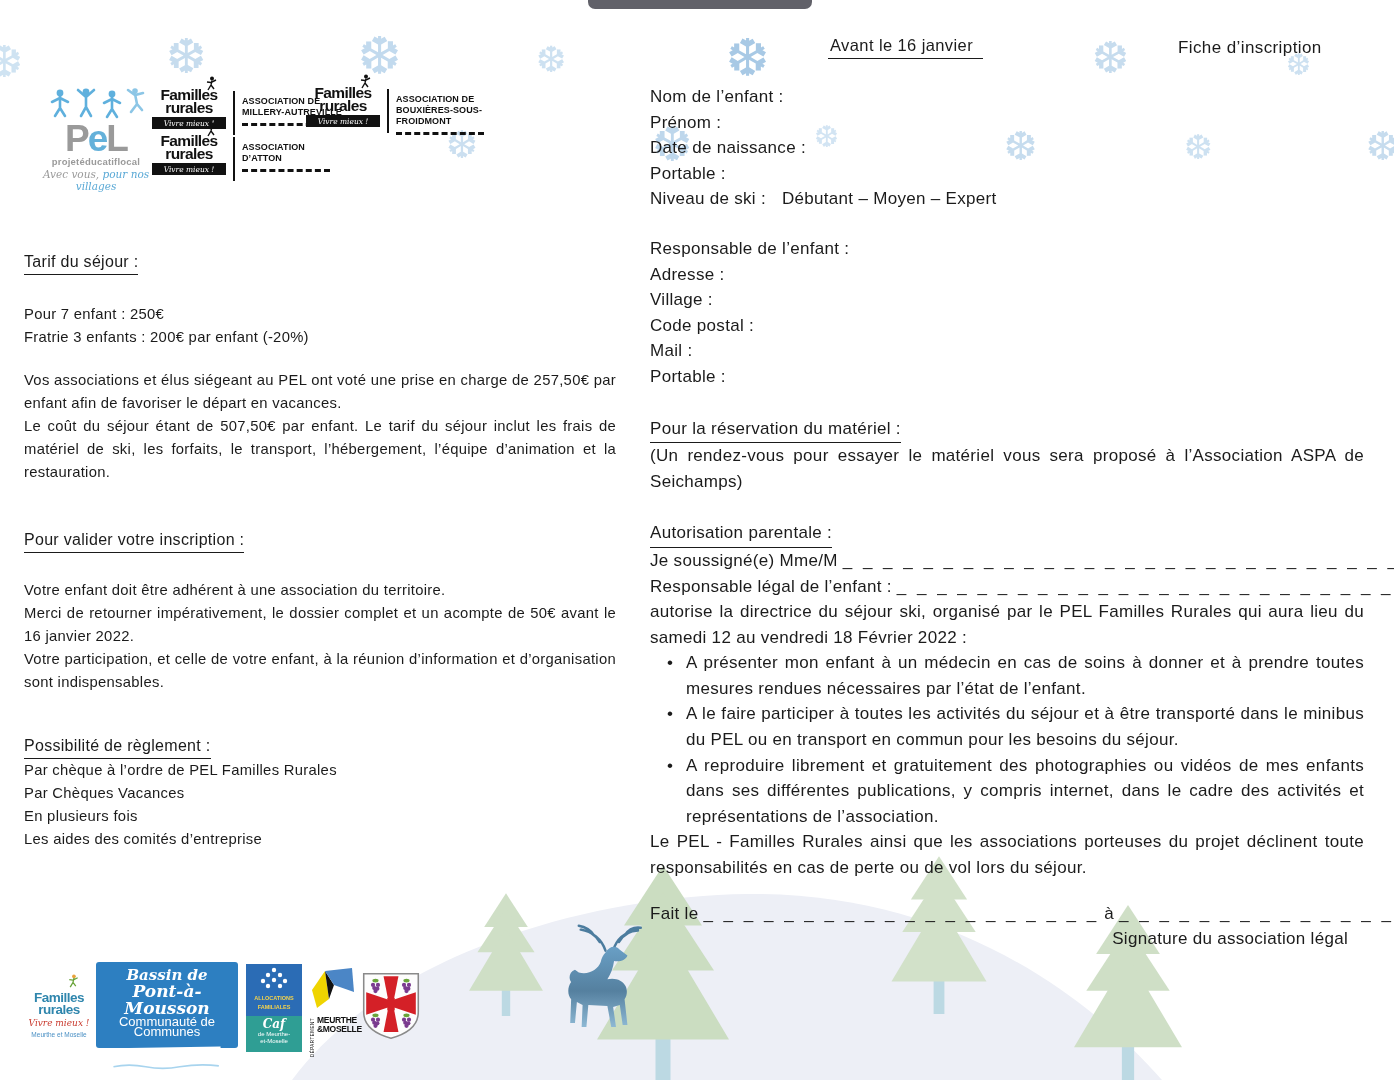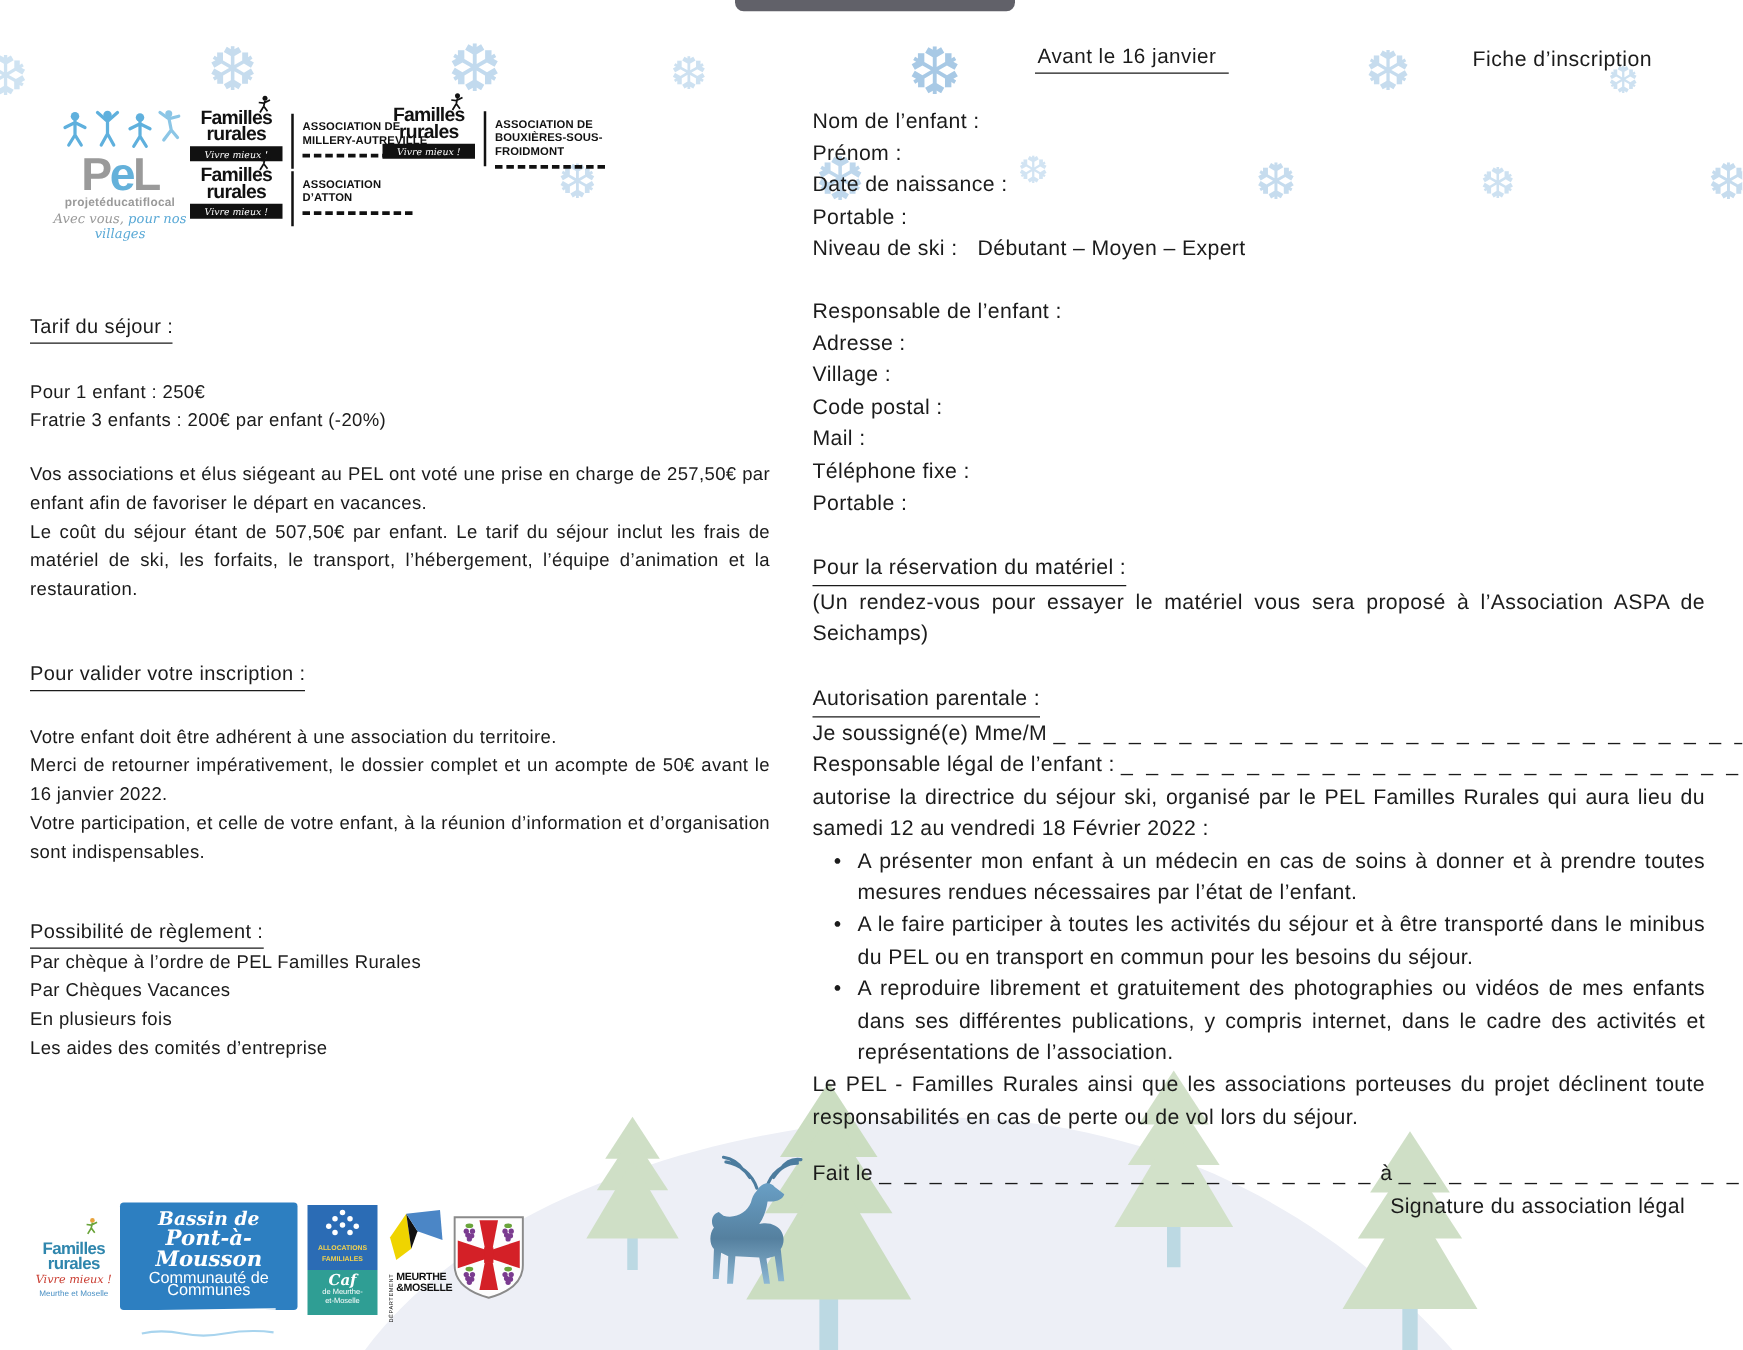--- a/index.html
+++ b/index.html
@@ -224,21 +224,21 @@
       </div>
       <div class="fr-div"></div>
       <div>
         <div class="fr-assoc">ASSOCIATION D’ATTON</div>
         <div class="fr-dash"></div>
       </div>
     </div>
 
     <div class="left-col">
       <div><span class="heading">Tarif du séjour :</span></div>
-      <div class="line mt28">Pour 1 enfant : 250€</div>
+      <div class="line mt28">Pour 7 enfant : 250€</div>
       <div class="line">Fratrie 3 enfants : 200€ par enfant (-20%)</div>
       <div class="just mt20">Vos associations et élus siégeant au PEL ont voté une prise en charge de 257,50€ par enfant afin de favoriser le départ en vacances.</div>
       <div class="just">Le coût du séjour étant de 507,50€ par enfant. Le tarif du séjour inclut les frais de matériel de ski, les forfaits, le transport, l’hébergement, l’équipe d’animation et la restauration.</div>
 
       <div class="mt44"><span class="heading">Pour valider votre inscription :</span></div>
       <div class="just mt26">Votre enfant doit être adhérent à une association du territoire.</div>
       <div class="just">Merci de retourner impérativement, le dossier complet et un acompte de 50€ avant le 16 janvier 2022.</div>
       <div class="just">Votre participation, et celle de votre enfant, à la réunion d’information et d’organisation sont indispensables.</div>
 
       <div class="mt40"><span class="heading">Possibilité de règlement :</span></div>
@@ -255,21 +255,20 @@
       <div class="line">Portable :</div>
       <div class="line">
         <span>Niveau de ski :</span><span style="margin-left:16px;">Débutant – Moyen – Expert</span>
       </div>
 
       <div class="line mt24">Responsable de l’enfant :</div>
       <div class="line">Adresse :</div>
       <div class="line">Village :</div>
       <div class="line">Code postal :</div>
       <div class="line">Mail :</div>
-      <div class="line">Téléphone fixe :</div>
       <div class="line">Portable :</div>
 
       <div class="mt26"><span class="heading">Pour la réservation du matériel :</span></div>
       <div class="just">(Un rendez-vous pour essayer le matériel vous sera proposé à l’Association ASPA de Seichamps)</div>
 
       <div class="mt26"><span class="heading">Autorisation parentale :</span></div>
       <div class="line">
         <span>Je soussigné(e)  Mme/M </span><span class="blank">_ _ _ _ _ _ _ _ _ _ _ _ _ _ _ _ _ _ _ _ _ _ _ _ _ _ _ _</span>
       </div>
       <div class="line">

